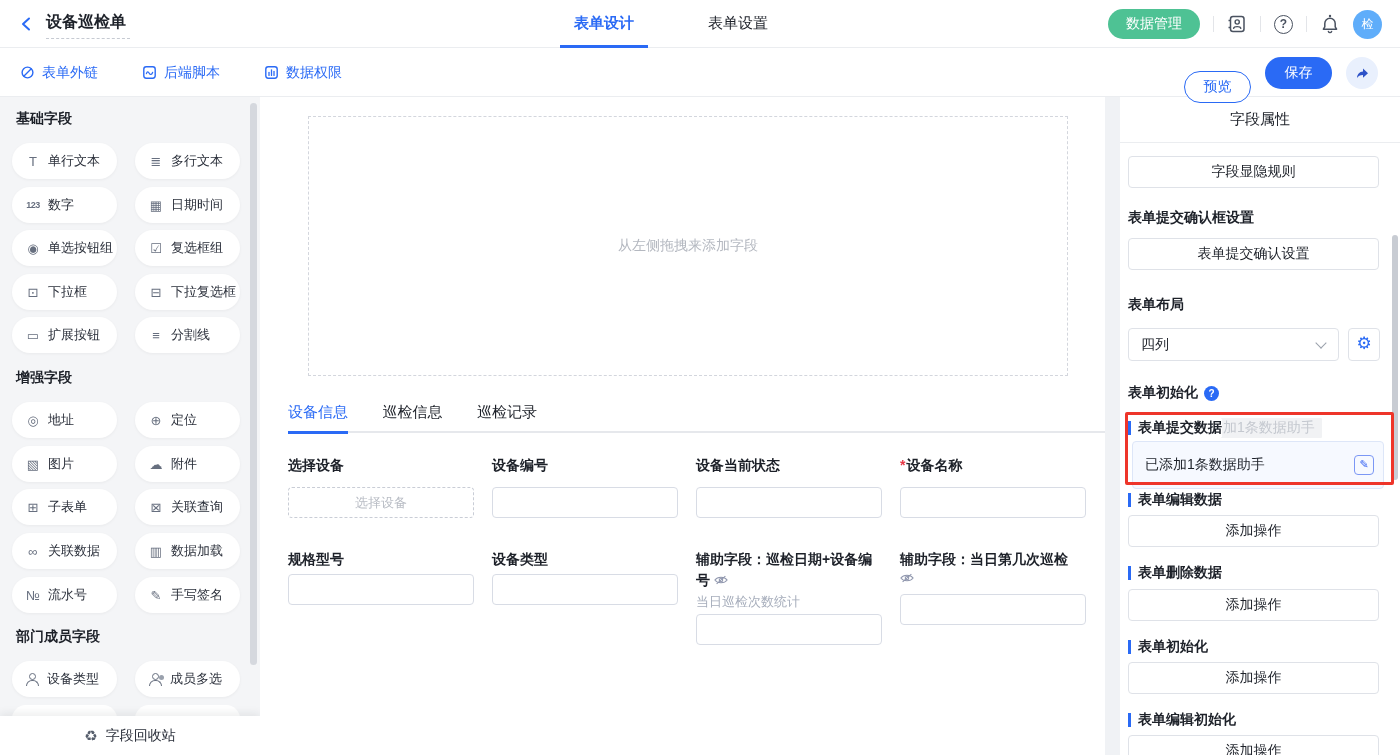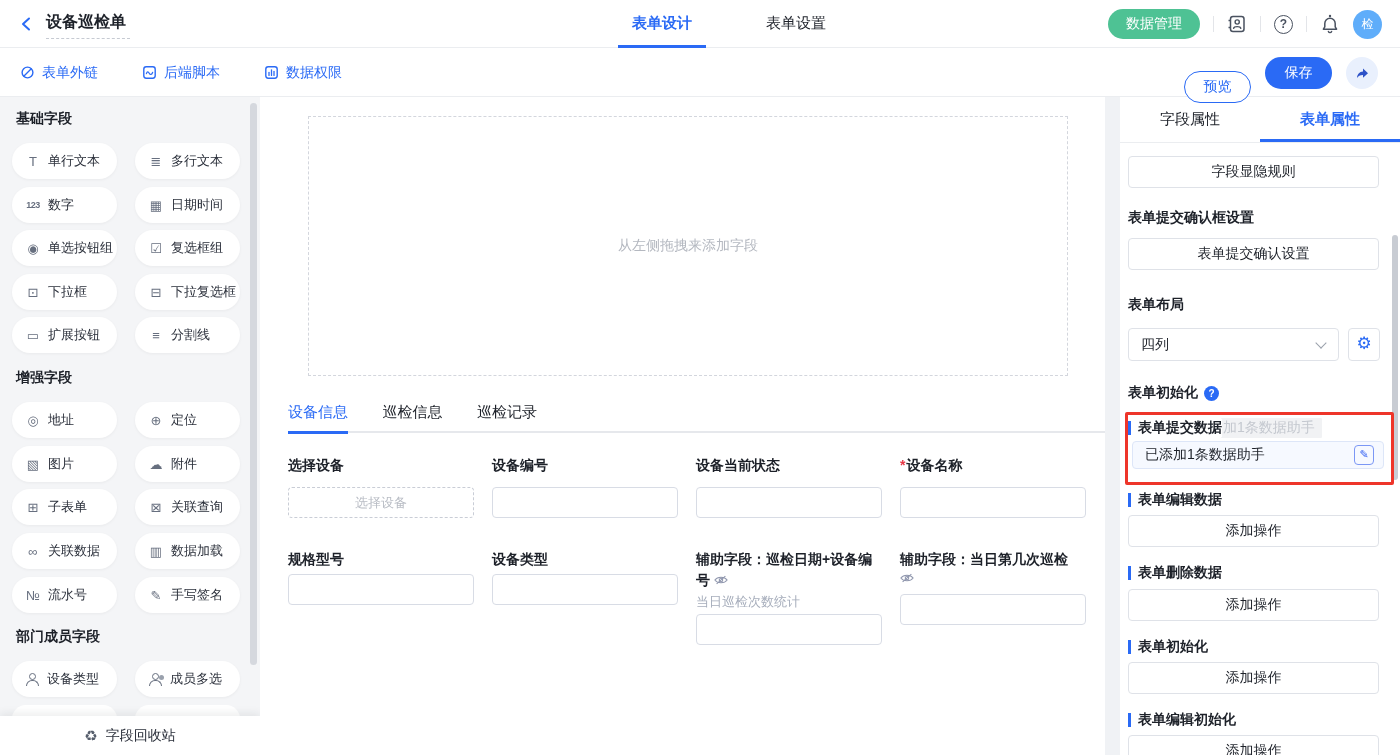--- a/index.html
+++ b/index.html
@@ -3,21 +3,21 @@
 <meta charset="utf-8">
 <style>
   * { margin:0; padding:0; box-sizing:border-box; }
   html,body { width:1400px; height:755px; font-family:"Liberation Sans","DejaVu Sans",sans-serif; }
   .app { position:relative; width:1400px; height:755px; background:#f0f2f5; overflow:hidden; color:#1d2129; }
 
   
   .hdr { position:absolute; left:0; top:0; width:1400px; height:48px; background:#fff; border-bottom:1px solid #ebedf0; z-index:30; }
   .hdr-left { position:absolute; left:18px; top:0; height:48px; display:flex; align-items:center; gap:10px; }
   .title { font-size:16px; font-weight:700; color:#1d2129; border-bottom:1px dashed #c6cad2; padding:2px 4px 5px 0; }
-  .hdr-tabs { position:absolute; left:560px; top:0; width:280px; height:48px; display:flex; justify-content:flex-end; gap:46px; }
+  .hdr-tabs { position:absolute; left:560px; top:0; width:280px; height:48px; display:flex; justify-content:flex-start; gap:46px; }
   .hdr-tab { height:48px; line-height:46px; font-size:15px; color:#1d2129; padding:0 14px; cursor:pointer; }
   .hdr-tab.active { color:#2a6af5; border-bottom:3px solid #2a6af5; font-weight:600; }
   .hdr-right { position:absolute; right:18px; top:0; height:48px; display:flex; align-items:center; gap:13px; }
   .btn-green { height:30px; padding:0 18px; background:#4ec294; color:#fff; font-size:14px; border:none; border-radius:15px; cursor:pointer; }
   .vdiv { width:1px; height:16px; background:#e3e5e9; }
   .circle-q { width:19px; height:19px; border:1.6px solid #4a5260; border-radius:50%; font-size:12px; font-weight:700; color:#4a5260; display:flex; align-items:center; justify-content:center; }
   .avatar { width:29px; height:29px; border-radius:50%; background:#5fadfa; color:#fff; font-size:12px; display:flex; align-items:center; justify-content:center; }
 
   
   .tbar { position:absolute; left:0; top:48px; width:1400px; height:49px; background:#fff; border-bottom:1px solid #ebedf0; z-index:29; }
@@ -69,21 +69,21 @@
   .pbtn { position:absolute; left:8px; width:251px; height:32px; background:#fff; border:1px solid #dfe2e8; border-radius:4px; font-size:14px; color:#1d2129; cursor:pointer; }
   .plabel { position:absolute; left:8px; font-size:14px; font-weight:700; color:#1d2129; display:flex; align-items:center; gap:6px; }
   .pselect { position:absolute; left:8px; top:231px; width:211px; height:33px; border:1px solid #dfe2e8; border-radius:4px; font-size:14px; color:#1d2129; line-height:31px; padding-left:12px; cursor:pointer; }
   .chev { position:absolute; right:13px; top:10px; width:8px; height:8px; border-right:1.5px solid #9aa0ab; border-bottom:1.5px solid #9aa0ab; transform:rotate(45deg); }
   .gearbtn { position:absolute; left:228px; top:231px; width:32px; height:33px; border:1px solid #dfe2e8; border-radius:4px; background:#fff; color:#2a6af5; font-size:17px; line-height:30px; text-align:center; cursor:pointer; }
   .qbadge { width:15px; height:15px; border-radius:50%; background:#2a6af5; color:#fff; font-size:10px; font-weight:700; display:inline-flex; align-items:center; justify-content:center; }
   .ghead { position:absolute; left:8px; height:20px; display:flex; align-items:center; }
   .gbar { width:3px; height:14px; background:#2a6af5; margin-right:7px; flex:none; }
   .gtitle { font-size:14px; font-weight:700; color:#1d2129; background:#fff; position:relative; z-index:1; }
   .ghost { font-size:14px; color:#c4c8cf; background:#f1f2f4; padding:2px 7px 2px 2px; border-radius:3px; margin-left:-1px; white-space:nowrap; }
-  .added-box { position:absolute; left:12px; top:344px; width:252px; height:28px; background:#f6f9ff; border:1px solid #dde6f8; border-radius:4px; display:flex; align-items:center; padding:0 9px 0 12px; font-size:14px; color:#1d2129; }
+  .added-box { position:absolute; left:12px; top:344px; width:252px; height:48px; background:#f6f9ff; border:1px solid #dde6f8; border-radius:4px; display:flex; align-items:center; padding:0 9px 0 12px; font-size:14px; color:#1d2129; }
   .edit-ic { margin-left:auto; width:20px; height:20px; border:1.4px solid #7b97f5; border-radius:4px; color:#3a66f3; font-size:11px; line-height:17px; text-align:center; cursor:pointer; background:transparent; }
   .red-box { position:absolute; left:5px; top:315px; width:269px; height:73px; border:3px solid #ee352a; border-radius:2px; pointer-events:none; z-index:6; }
   .panel-scroll { position:absolute; left:272px; top:138px; width:6px; height:245px; background:#c8ccd3; border-radius:3px; }
 </style>
 </head>
 <body>
 
 <div class="app">
 
   <div class="hdr">
@@ -339,21 +339,20 @@
             <circle cx="8" cy="6" r="2" fill="none" stroke="#8f96ad" stroke-width="1.2"></circle>
             <line x1="3" y1="10.5" x2="13" y2="1.5" stroke="#8f96ad" stroke-width="1.2"></line>
           </svg></div>
       <input class="finput" style="margin-top: 6px;">
     </div>
   </div>
 
   <div class="panel">
     <div class="ptabs">
       <div class="ptab">字段属性</div>
-      <div class="ptab active">表单属性</div>
     </div>
 
     <button class="pbtn" style="top:59px">字段显隐规则</button>
 
     <div class="plabel" style="top:112px">表单提交确认框设置</div>
     <button class="pbtn" style="top:141px">表单提交确认设置</button>
 
     <div class="plabel" style="top:199px">表单布局</div>
     <div class="pselect">
       <span>四列</span>

